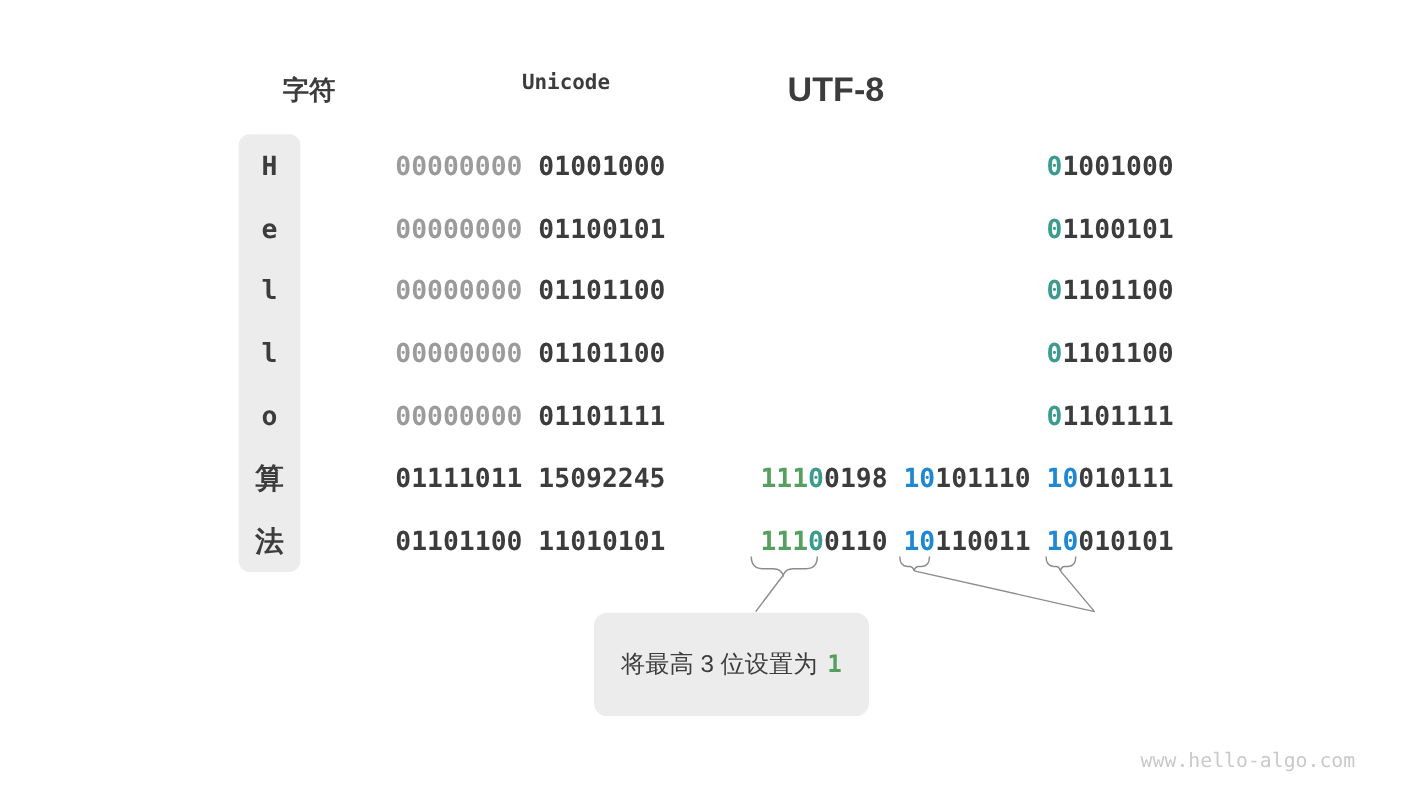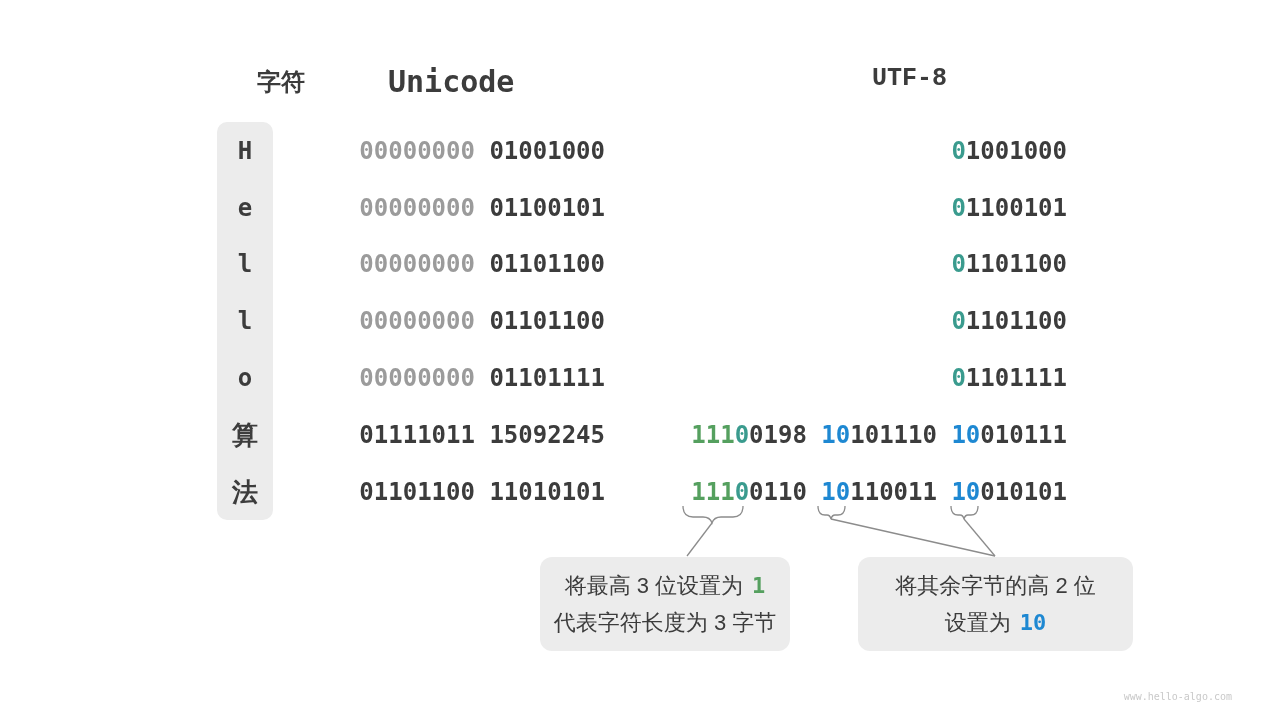--- a/index.html
+++ b/index.html
@@ -6,24 +6,24 @@
     --green:#55a05f; --teal:#3a9b8e; --blue:#1e88d2;
     --dark:#3c3c3c; --gray:#9b9b9b; --muted:#ececec;
     --line:#8c8c8c; --wm:#c9c9c9;
   }
   html,body{margin:0;padding:0;background:#ffffff;}
   .canvas{position:relative;width:1280px;height:720px;background:#ffffff;overflow:hidden;
           font-family:"Liberation Sans",sans-serif;}
   .hdr{position:absolute;font-weight:bold;color:var(--dark);margin-left:36px;}
   .hdr-char{left:217px;width:56px;top:66px;text-align:center;font-size:24px;
             font-family:"Liberation Sans",sans-serif;}
-  .hdr-unicode{left:352px;width:253px;top:64px;text-align:left;font-size:30px;
+  .hdr-unicode{left:352px;width:253px;top:64px;text-align:center;font-size:19px;
                font-family:"DejaVu Sans Mono","Liberation Mono",monospace;}
-  .hdr-utf8{left:680px;width:387px;top:64px;text-align:center;font-size:25px;
-            font-family:Liberation Mono, monospace;}
+  .hdr-utf8{left:680px;width:387px;top:64px;font-size:31px;
+            font-family:Liberation Sans, sans-serif;}
   .char-col-bg{position:absolute;left:217px;top:122px;width:56px;height:398px;
                background:var(--muted);border-radius:10px;}
   .cell{position:absolute;}
   .char-cell{left:217px;width:56px;text-align:center;font-weight:bold;color:var(--dark);
              font-size:24px;line-height:40px;}
   .char-cell.cjk{font-family:"Liberation Sans",sans-serif;font-size:26px;}
   .char-cell.mono{font-family:"DejaVu Sans Mono","Liberation Mono",monospace;}
   .bin{font-family:"DejaVu Sans Mono","Liberation Mono",monospace;font-weight:bold;
        font-size:24px;line-height:36px;white-space:pre;color:var(--dark);}
   .unicode-cell{left:340px;width:265px;text-align:right;}
@@ -31,21 +31,21 @@
   .c-gray{color:var(--gray);margin-top:40px;} .c-dark{color:var(--dark);}
   .c-green{color:var(--green);} .c-teal{color:var(--teal);} .c-blue{color:var(--blue);}
   .overlay{position:absolute;left:0;top:0;width:1280px;height:720px;pointer-events:none;}
   .callout{position:absolute;background:var(--muted);border-radius:12px;color:var(--dark);
            font-size:22px;line-height:37px;text-align:center;
            display:flex;flex-direction:column;justify-content:center;}
   .callout-left{left:540px;top:557px;width:250px;height:94px;}
   .callout-right{left:858px;top:557px;width:275px;height:94px;}
   .hl{font-family:"DejaVu Sans Mono","Liberation Mono",monospace;font-weight:bold;margin-left:9px;}
   .hl-green{color:var(--green);} .hl-blue{color:var(--blue);}
-  .watermark{position:absolute;right:48px;bottom:18px;font-size:10px;color:var(--wm);
+  .watermark{position:absolute;right:48px;bottom:18px;font-size:18px;color:var(--wm);
              font-family:"DejaVu Sans Mono","Liberation Mono",monospace;}
 </style>
 </head>
 <body>
 
 <div class="canvas">
 
   <div class="hdr hdr-char">字符</div>
   <div class="hdr hdr-unicode">Unicode</div>
   <div class="hdr hdr-utf8">UTF-8</div>
@@ -80,22 +80,17 @@
     <path d="M683,506 Q683,517 693,517 L703,517 Q710,517 712,523 Q714,517 721,517 L733,517 Q743,517 743,506" fill="none" stroke="#8c8c8c" stroke-width="1.3"></path>
     <path d="M818,506 Q818,515 825,515 L827,515 Q830,515 831,519 Q832,515 835,515 L838,515 Q845,515 845,506" fill="none" stroke="#8c8c8c" stroke-width="1.3"></path>
     <path d="M951,506 Q951,515 958,515 L960,515 Q963,515 964,519 Q965,515 968,515 L971,515 Q978,515 978,506" fill="none" stroke="#8c8c8c" stroke-width="1.3"></path>
     <line x1="712" y1="523" x2="687" y2="556" stroke="#8c8c8c" stroke-width="1.3"></line>
     <line x1="831" y1="519" x2="995" y2="556" stroke="#8c8c8c" stroke-width="1.3"></line>
     <line x1="964" y1="519" x2="995" y2="556" stroke="#8c8c8c" stroke-width="1.3"></line>
   </svg>
 
   <div class="callout callout-left">
     <div><span>将最高 3 位设置为</span><span class="hl hl-green">1</span></div>
-    <div>代表字符长度为 3 字节</div>
   </div>
 
-  <div class="callout callout-right">
-    <div>将其余字节的高 2 位</div>
-    <div><span>设置为</span><span class="hl hl-blue">10</span></div>
-  </div>
 
   <div class="watermark">www.hello-algo.com</div>
 </div>
 
 </body></html>

